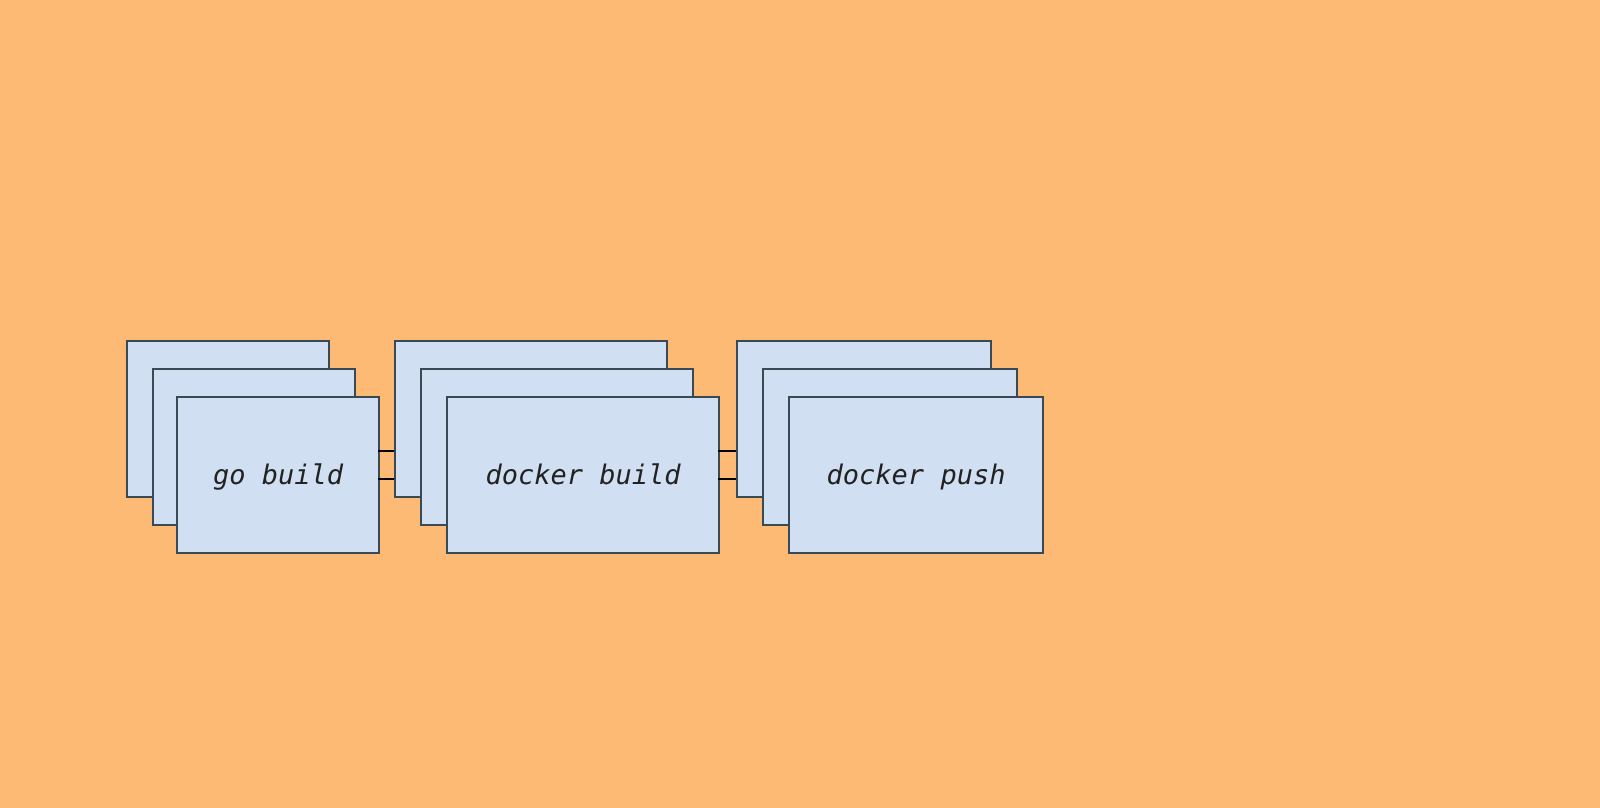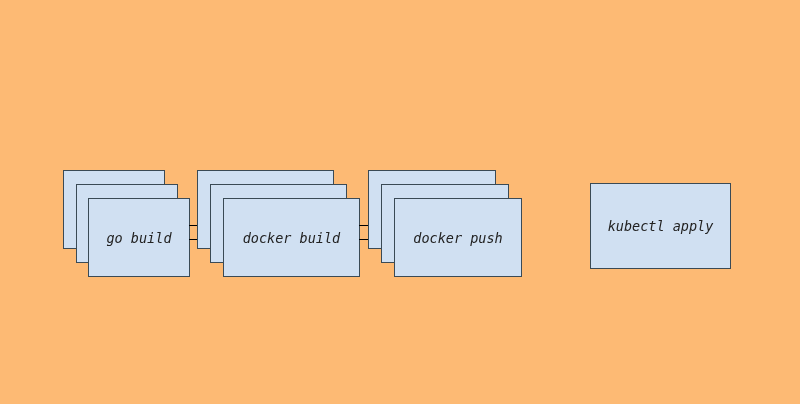--- a/index.html
+++ b/index.html
@@ -100,17 +100,14 @@
       <span class="node-label">docker push</span>
     </div>
     <div class="node-box layer-mid" style="left:381px; top:184px; width:128px; height:79px;">
       <span class="node-label">docker push</span>
     </div>
     <div class="node-box layer-front" style="left:394px; top:198px; width:128px; height:79px;">
       <span class="node-label">docker push</span>
     </div>
   </div>
 
-  <div class="node-box layer-front" style="left:590px; top:183px; width:141px; height:86px;">
-    <span class="node-label">kubectl apply</span>
-  </div>
 
 </div>
 
 </body></html>

